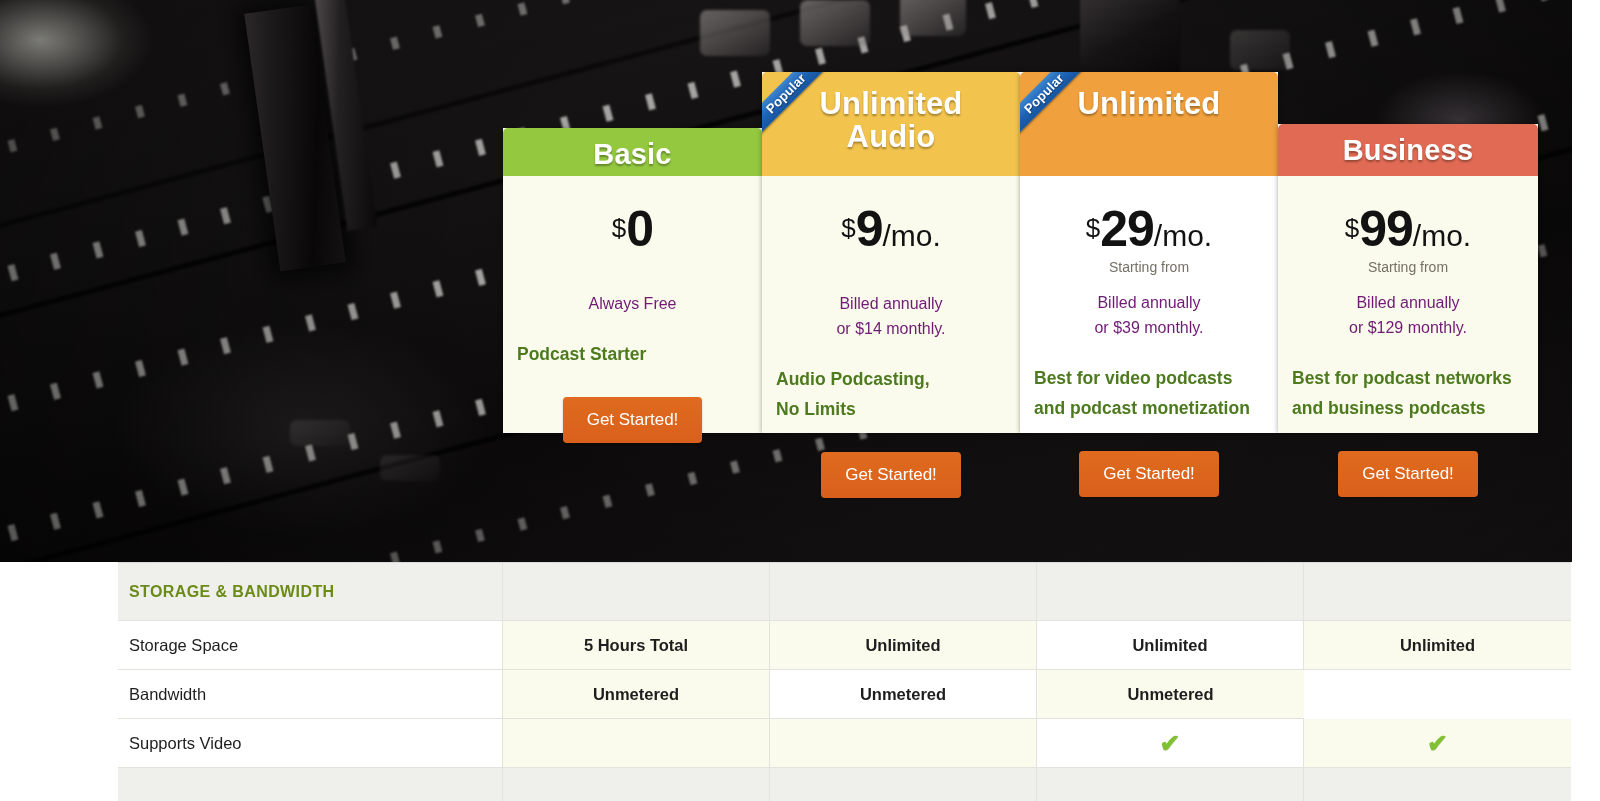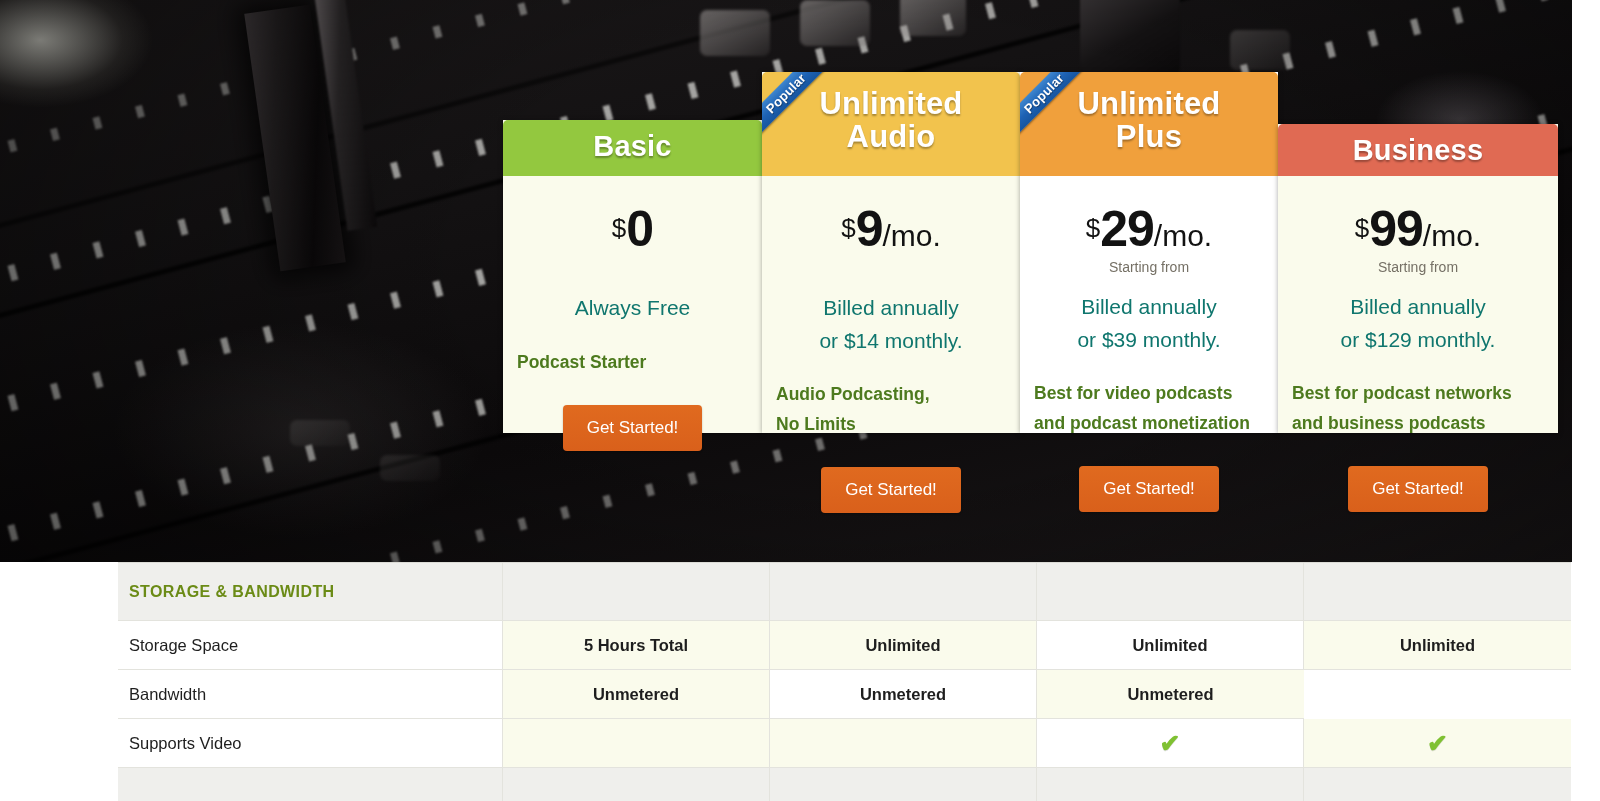--- a/index.html
+++ b/index.html
@@ -86,34 +86,34 @@
   .card {
     position: relative;
     width: 259px;
     background: #fafbec;
     box-shadow: 0 1px 5px rgba(0,0,0,.35);
   }
   .card.highlight { background: #ffffff; }
   .card.c1 { width: 259px; }
   .card.c2 { width: 258px; }
   .card.c3 { width: 258px; }
-  .card.c4 { width: 280px; }
+  .card.c4 { width: 260px; }
 
   .card-head {
     position: relative;
     color: #ffffff;
     font-weight: bold;
     text-align: center;
     letter-spacing: .2px;
     text-shadow: 0 2px 2px rgba(0,0,0,.32);
     overflow: hidden;
   }
   .card-head .title { line-height: 1.07; }
 
-  .card.c1 .card-head { height: 56px; font-size: 29px; padding-top: 11px;
+  .card.c1 .card-head { height: 48px; font-size: 29px; padding-top: 11px;
       border-radius: 5px 5px 0 0; background:#93c83f; }
   .card.c2 .card-head { height: 104px; font-size: 31px; padding-top: 15px;
       border-radius: 5px 5px 0 0; background:#f2c34d; }
   .card.c3 .card-head { height: 104px; font-size: 31px; padding-top: 15px;
       border-radius: 5px 5px 0 0; background:#f0a03c; }
   .card.c4 .card-head { height: 52px; font-size: 29px; padding-top: 11px;
       border-radius: 5px 5px 0 0; background:#e06a53; }
 
   .ribbon {
     position: absolute; left: -34px; top: 11px;
@@ -125,21 +125,21 @@
     text-shadow: 0 1px 1px rgba(0,0,0,.45);
     box-shadow: 0 1px 2px rgba(0,0,0,.4);
   }
 
   .price-block { padding: 24px 10px 22px; text-align: center; }
   .price-line { color:#121212; white-space: nowrap; }
   .cur { font-size: 26px; font-weight: normal; vertical-align: 9px; }
   .amt { font-size: 50px; font-weight: bold; letter-spacing: -1px; }
   .per { font-size: 30px; font-weight: normal; }
   .starting { font-size: 14px; color:#757065; margin-top: 1px; }
-  .billed { font-size: 21px; color:#0f766e; line-height: 1.55; margin-top: 16px; }
+  .billed { font-size: 16px; color:#701a75; line-height: 1.55; margin-top: 16px; }
   .billed.nostart { margin-top: 34px; }
 
   .tagline-block { padding: 0 14px 0; text-align:left; }
   .tagline {
     color:#4d7a1e; font-weight: bold; font-size: 17.5px; line-height: 1.72;
   }
   .cta-wrap { text-align:center; padding: 28px 0 0; }
   .cta {
     display:inline-block; border:0; cursor:pointer;
     background: linear-gradient(180deg,#e06a1f 0%, #d9601b 100%);
@@ -256,21 +256,20 @@
           <button class="cta">Get Started!</button>
         </div>
       </div>
     </div>
 
     <div class="card c3 highlight">
       <div class="card-head">
         <div class="ribbon">Popular</div>
         <div class="title">
           <div>Unlimited</div>
-          <div>Plus</div>
         </div>
       </div>
       <div class="card-body">
         <div class="price-block">
           <div class="price-line">
             <span class="cur">$</span><span class="amt">29</span><span class="per">/mo.</span>
           </div>
           <div class="starting">Starting from</div>
           <div class="billed">
             <div>Billed annually</div>

